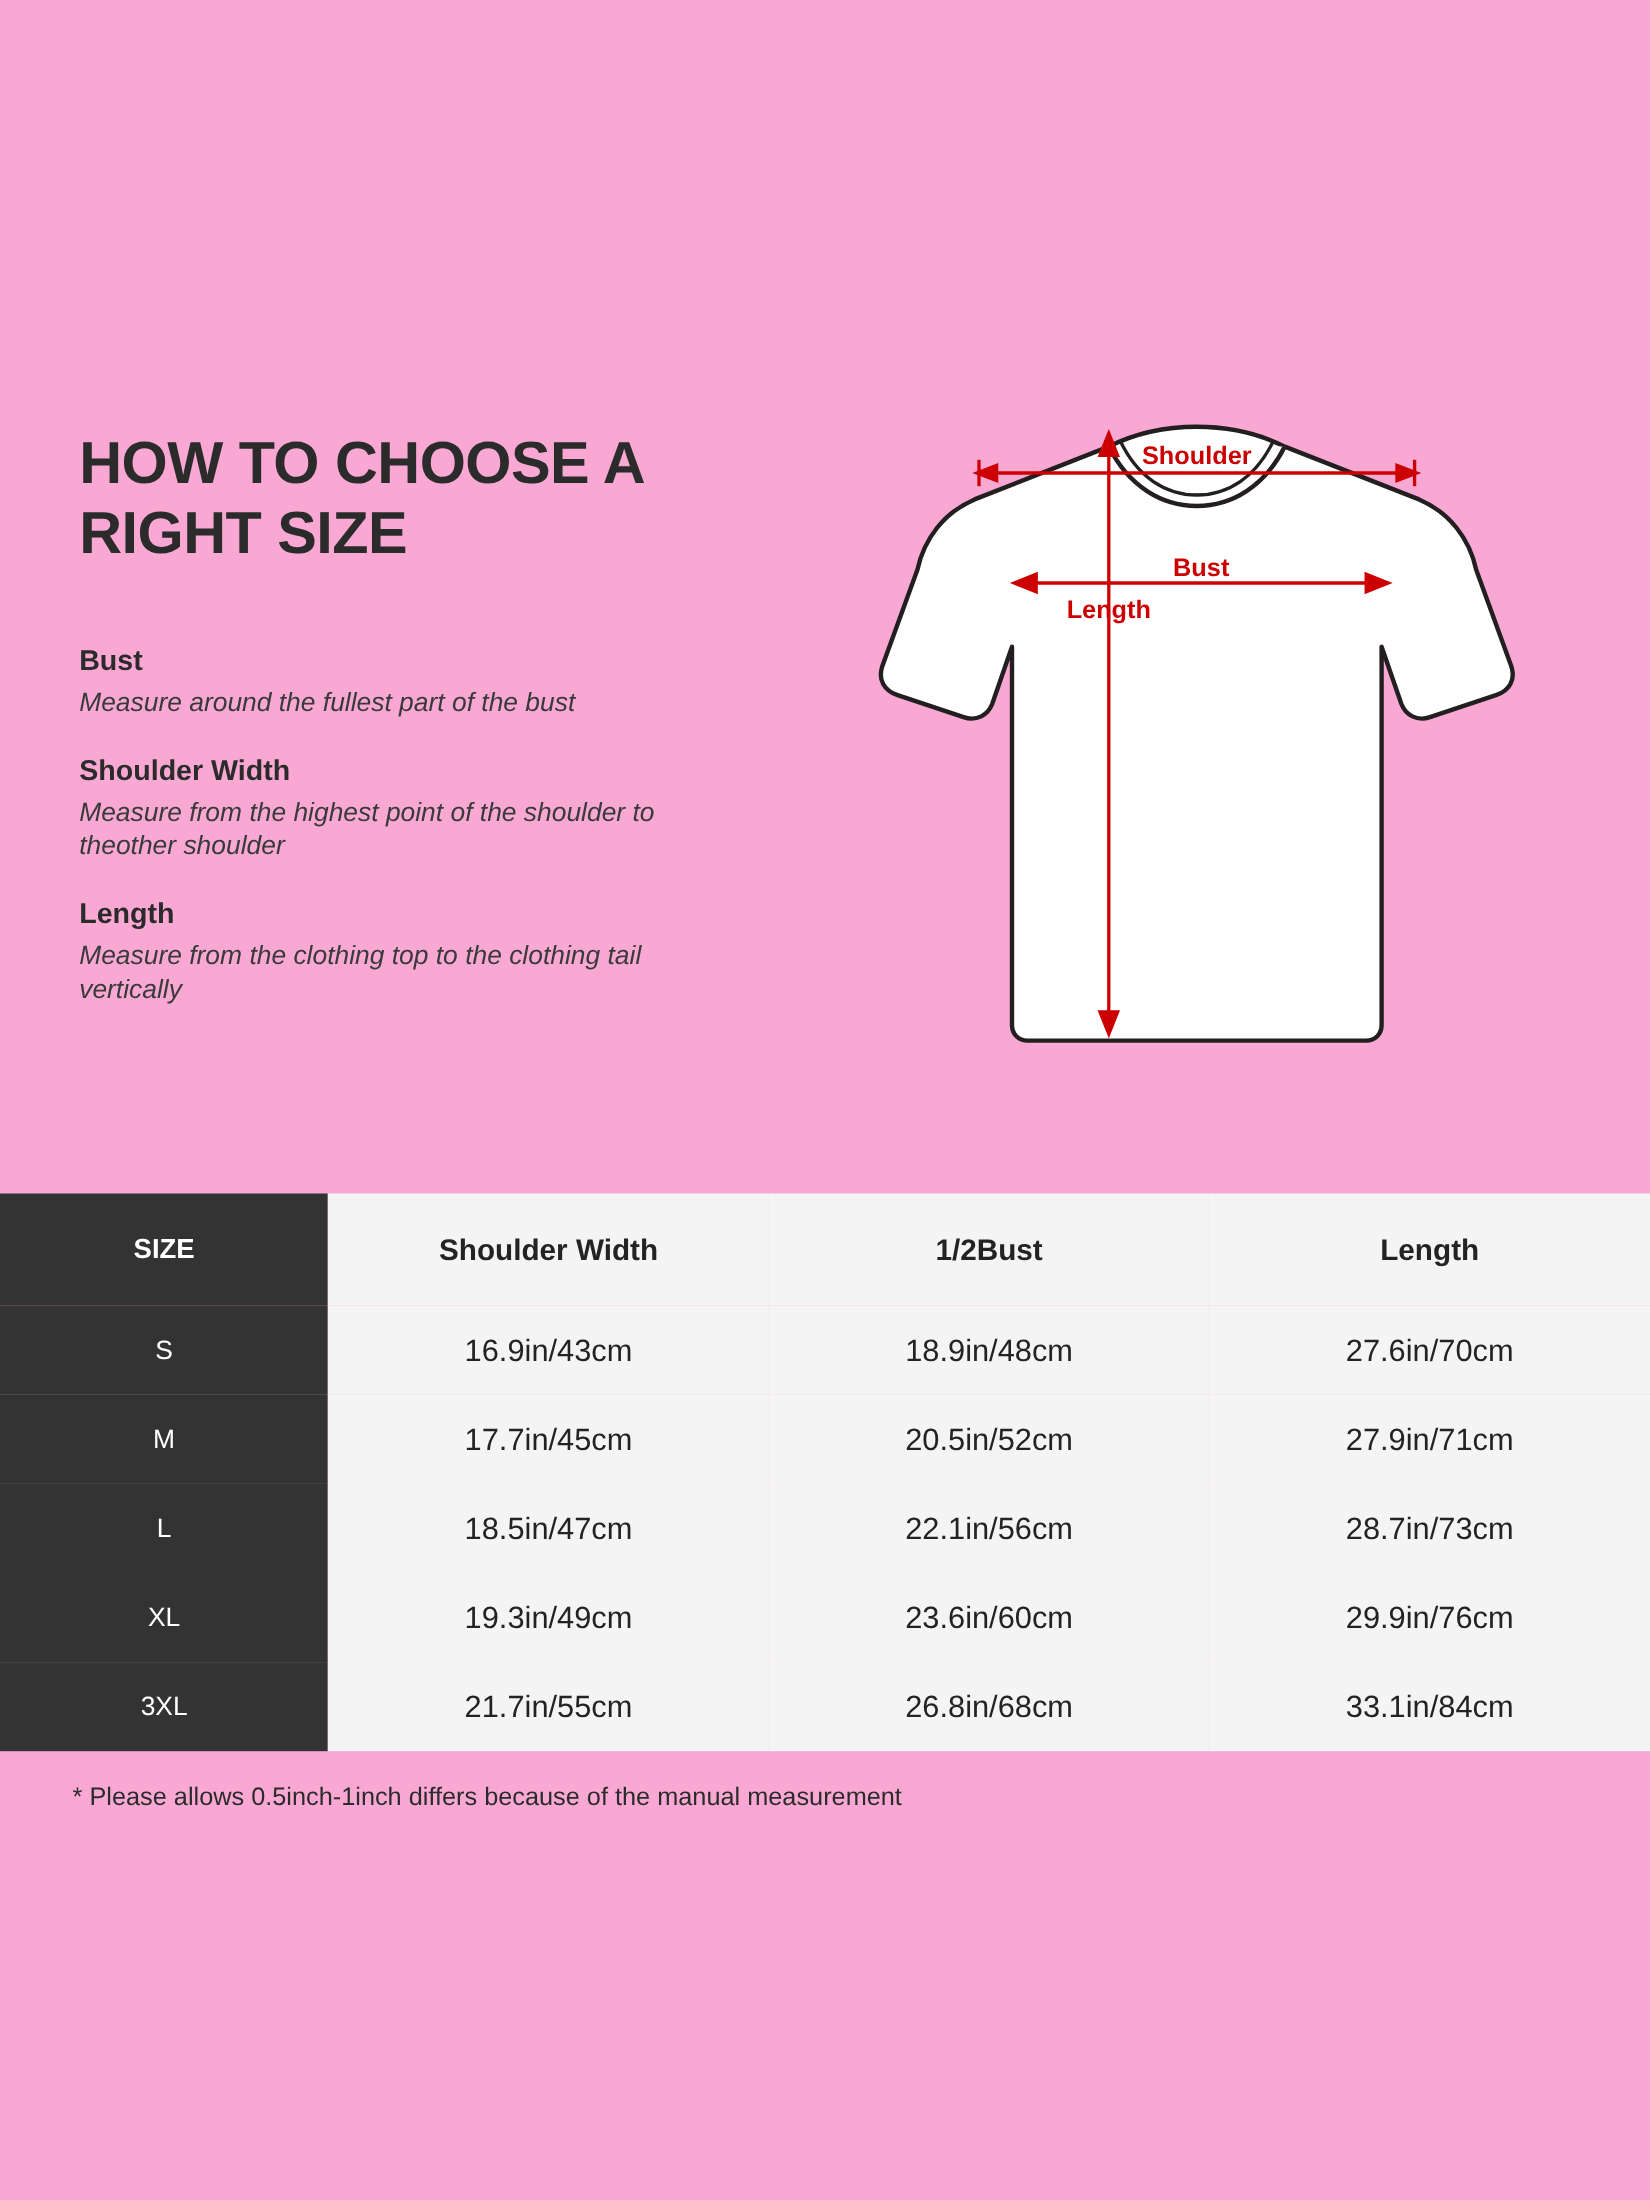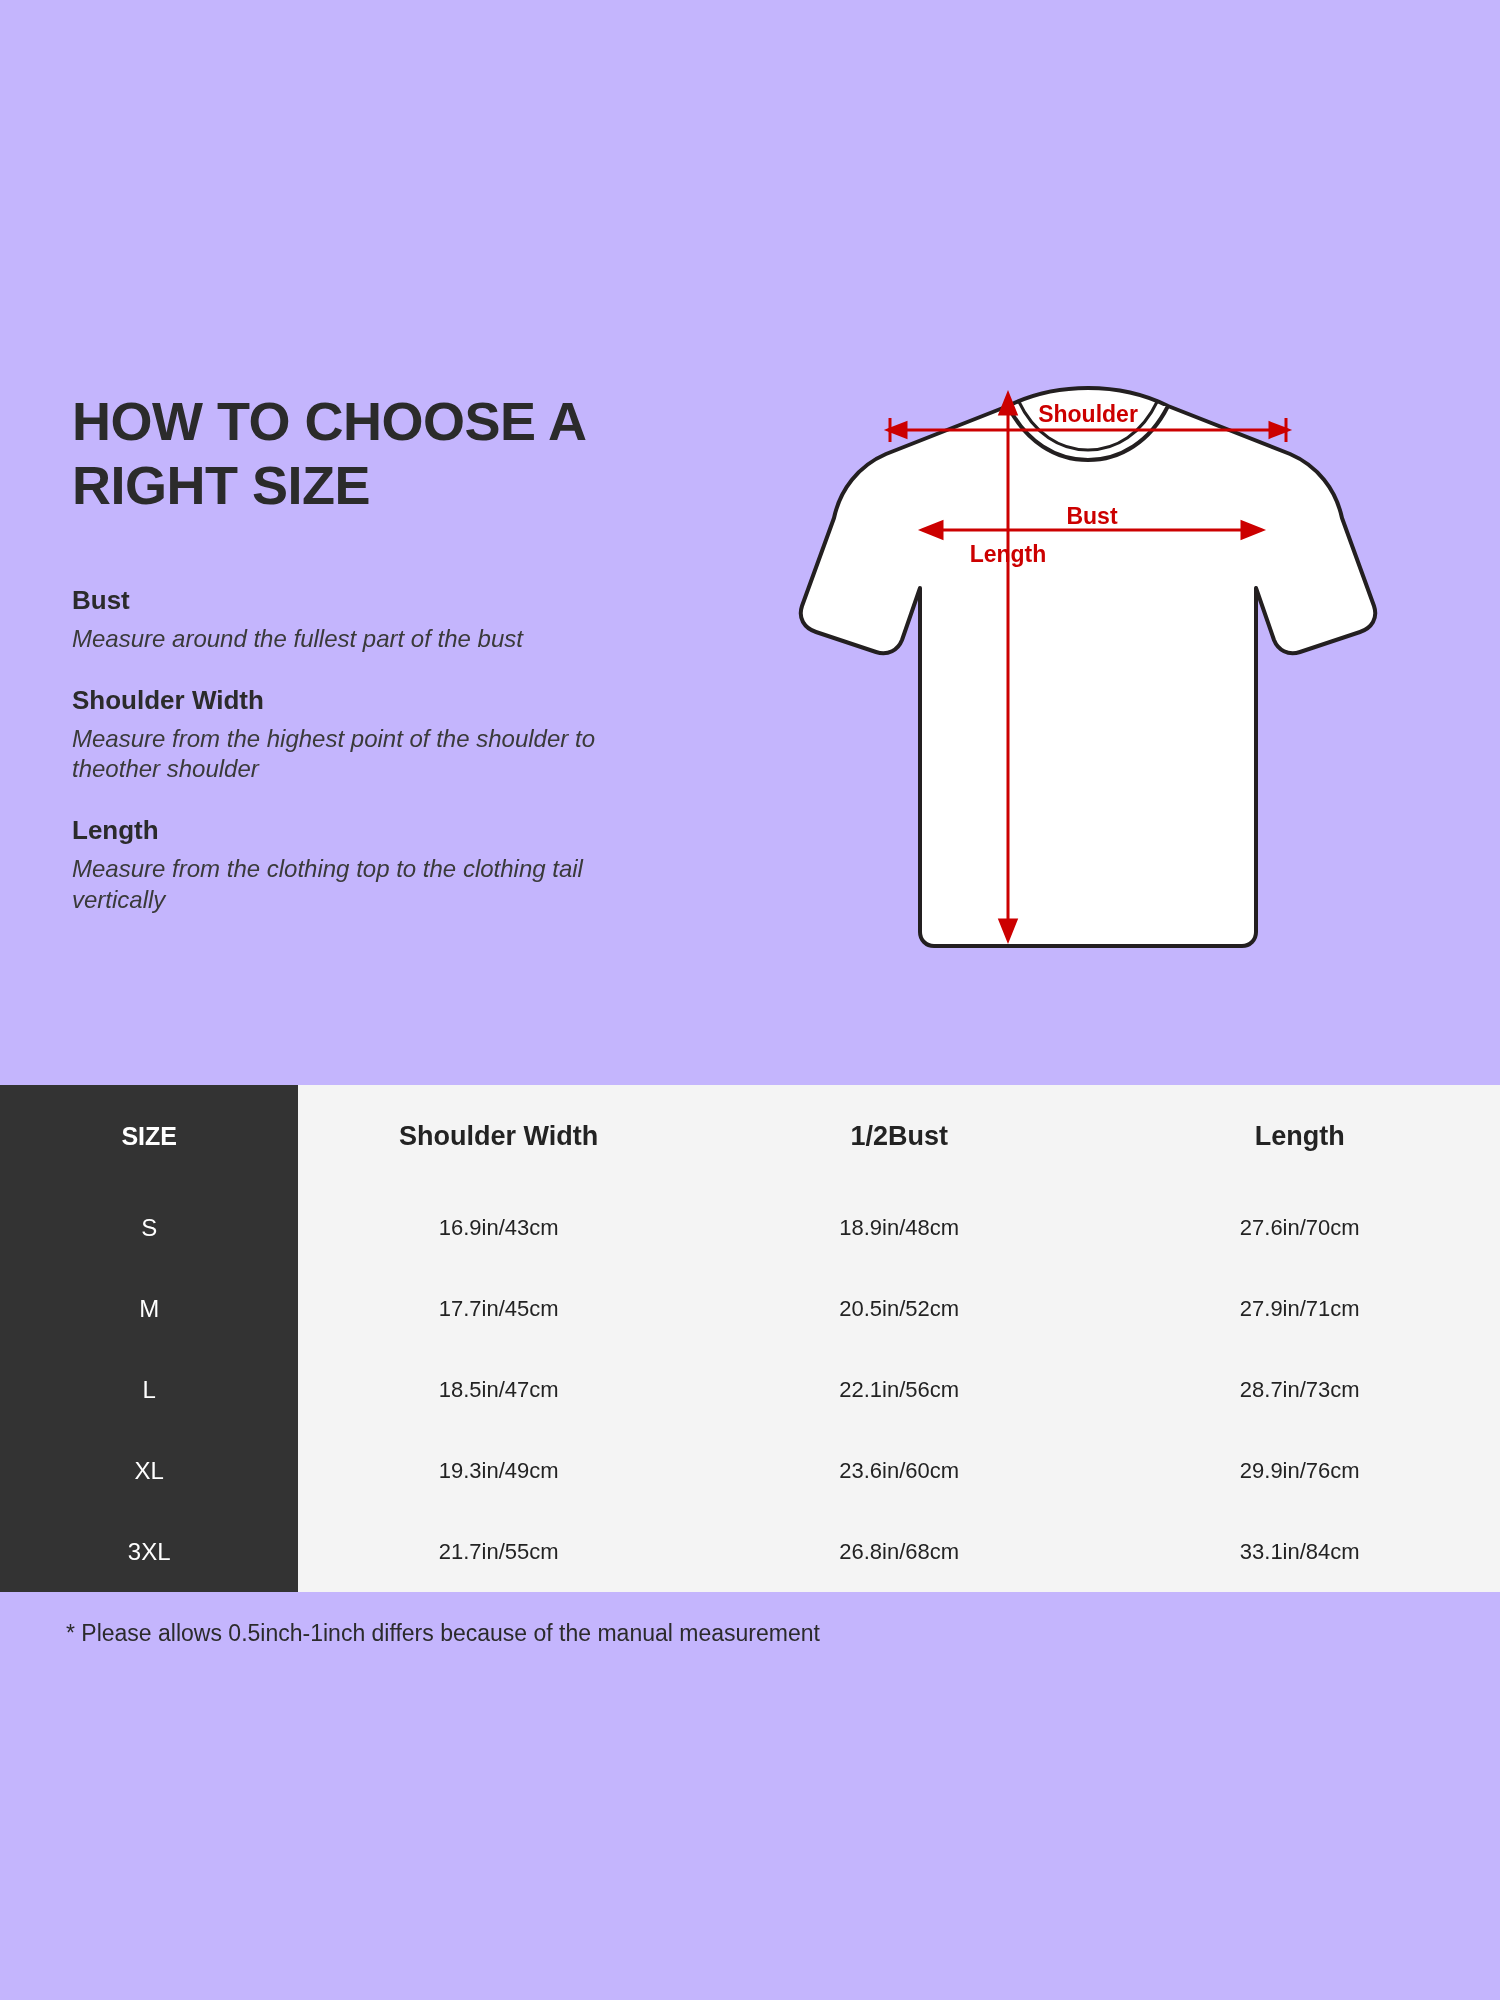--- a/index.html
+++ b/index.html
@@ -13,21 +13,21 @@
     font-family: "DejaVu Sans", sans-serif;
     color: #231f20;
     position: relative;
     overflow: hidden;
   }
   .page {
     position: absolute;
     left: 0; top: 0;
     width: 1500px;
     height: 2000px;
-    background: #c4b5fd;
+    background: #f9a8d4;
   }
   
   .top-area {
     position: absolute;
     left: 0;
     top: 330px;
     width: 1500px;
     height: 740px;
   }
   .headline {
@@ -115,21 +115,21 @@
     background: #333333;
     color: #ffffff;
     font-size: 24px;
     height: 61px;
     text-align: center;
     font-family: "Liberation Sans", sans-serif;
   }
   .cell-val {
     background: #f4f4f4;
     color: #232323;
-    font-size: 22px;
+    font-size: 28px;
     height: 61px;
     text-align: center;
     font-family: "Liberation Sans", sans-serif;
   }
   .note {
     position: absolute;
     left: 66px;
     top: 1620px;
     font-size: 23px;
     color: #2b2b2b;

